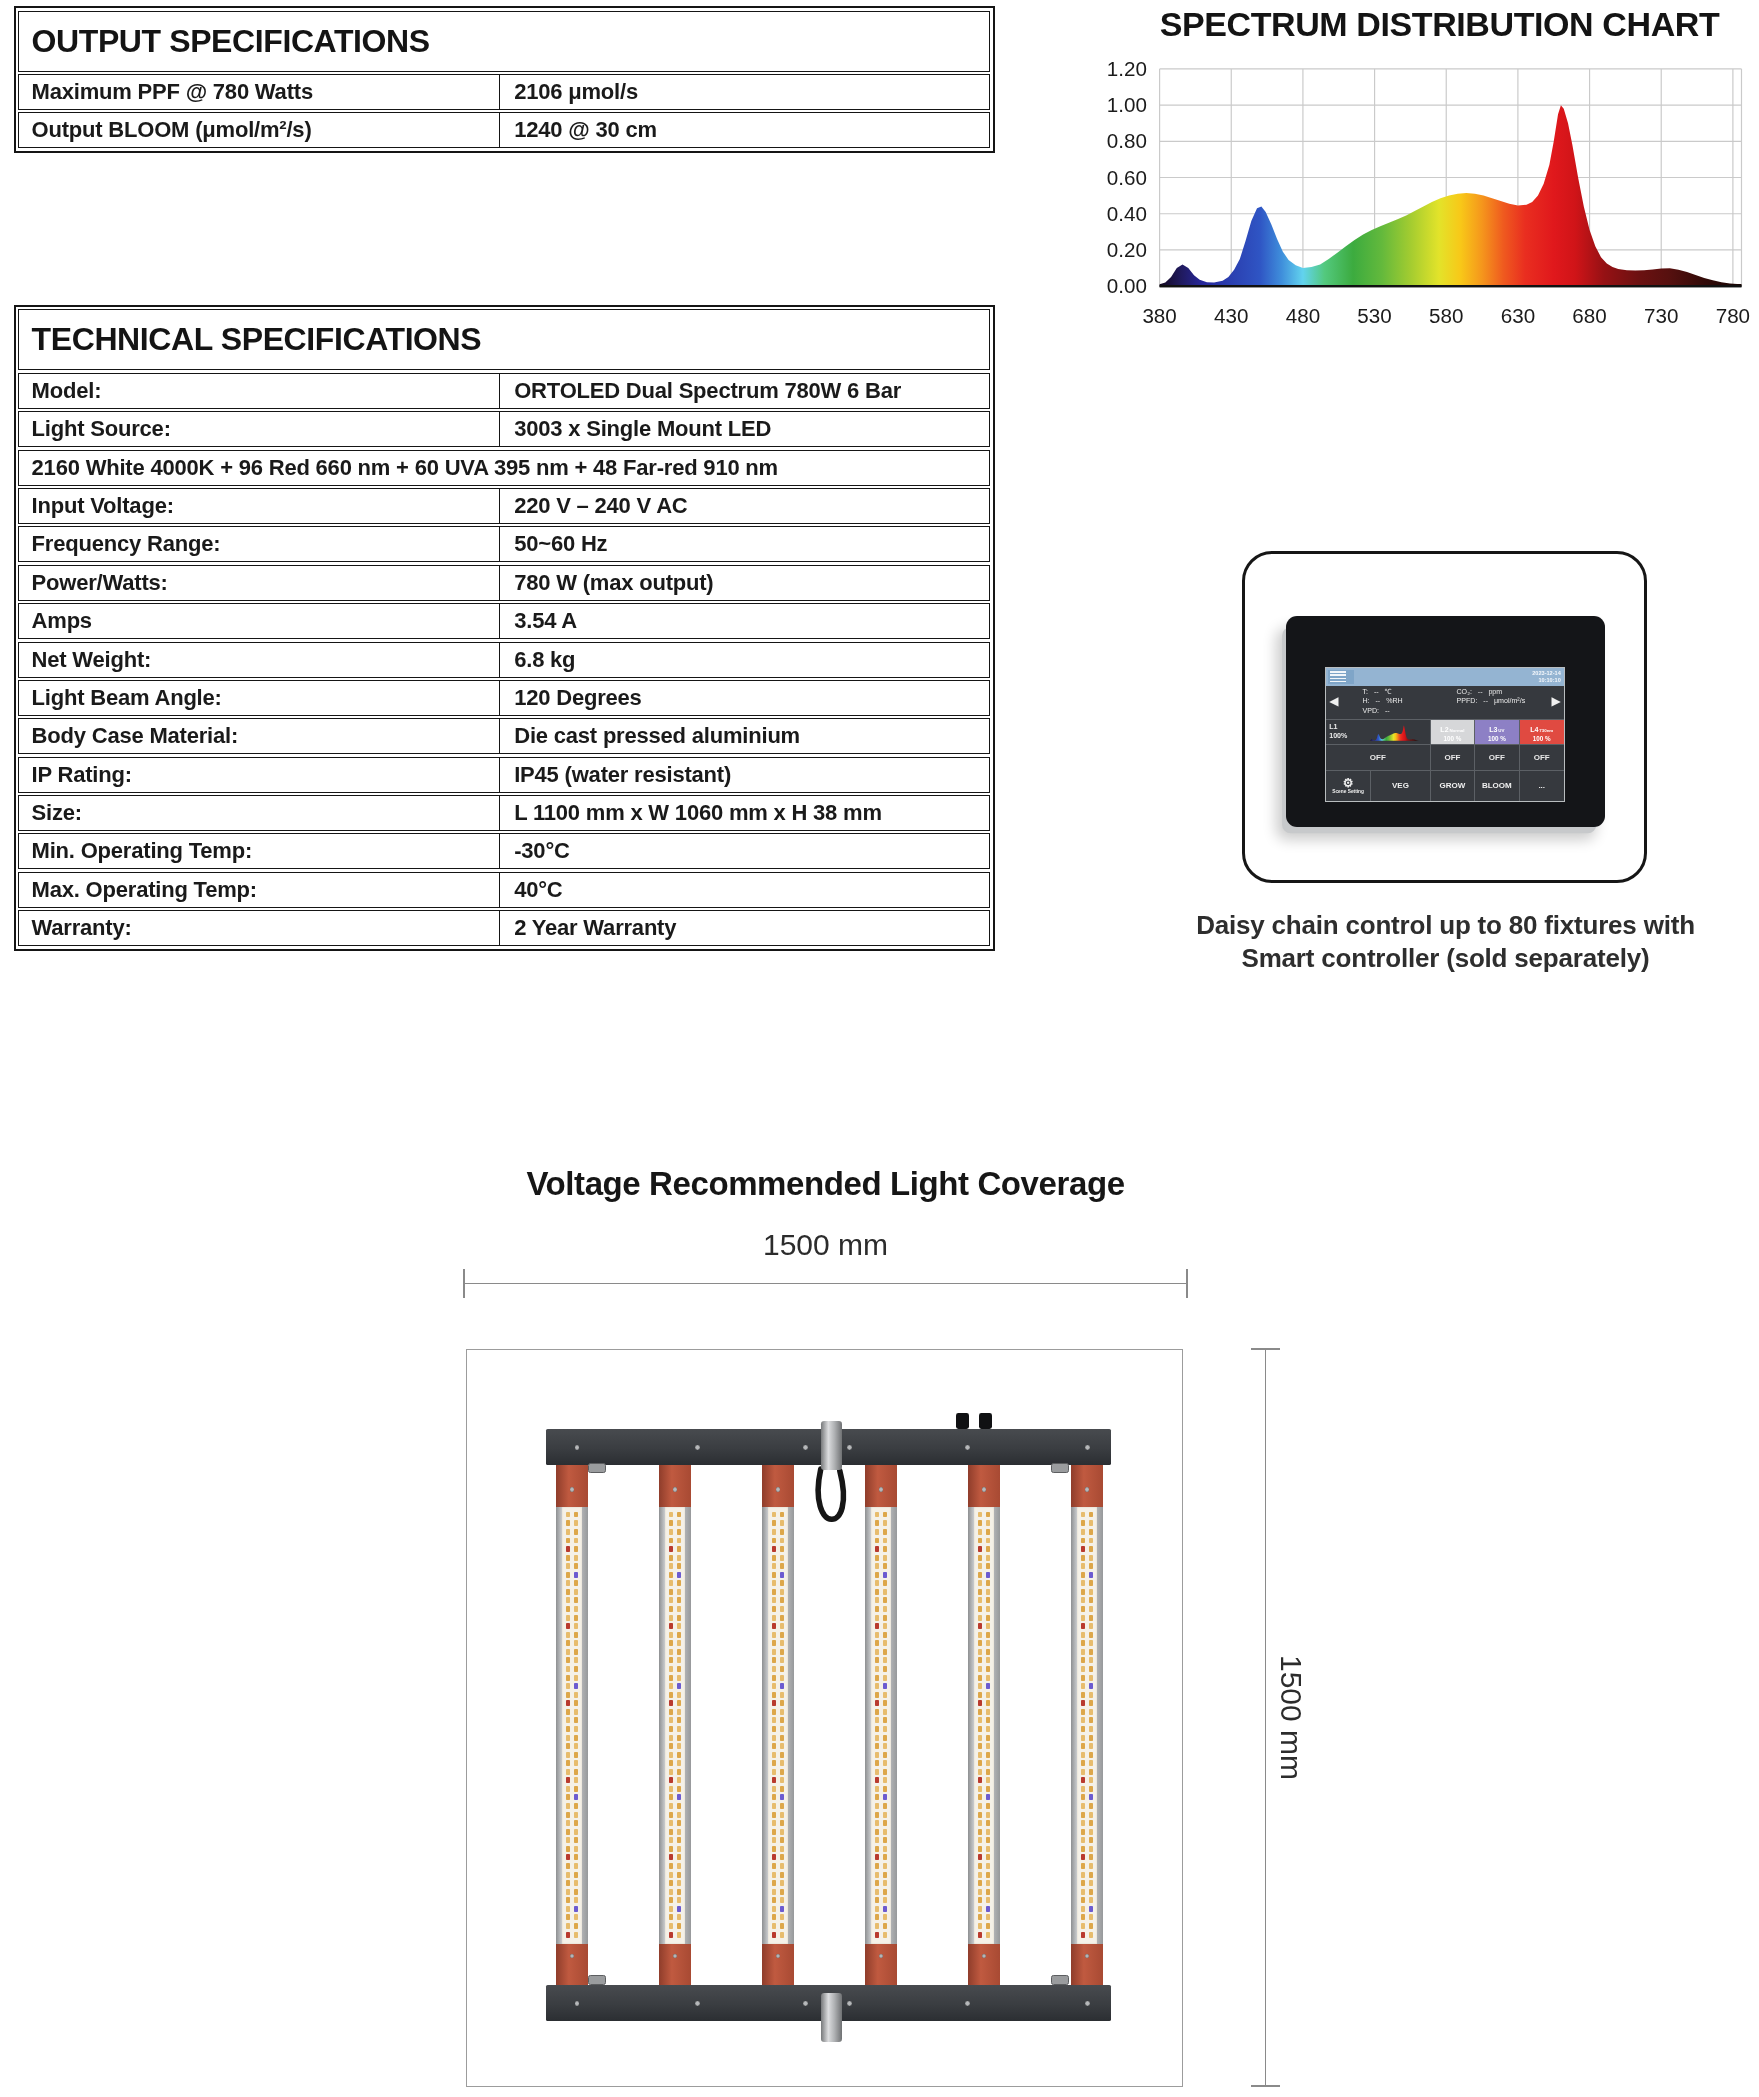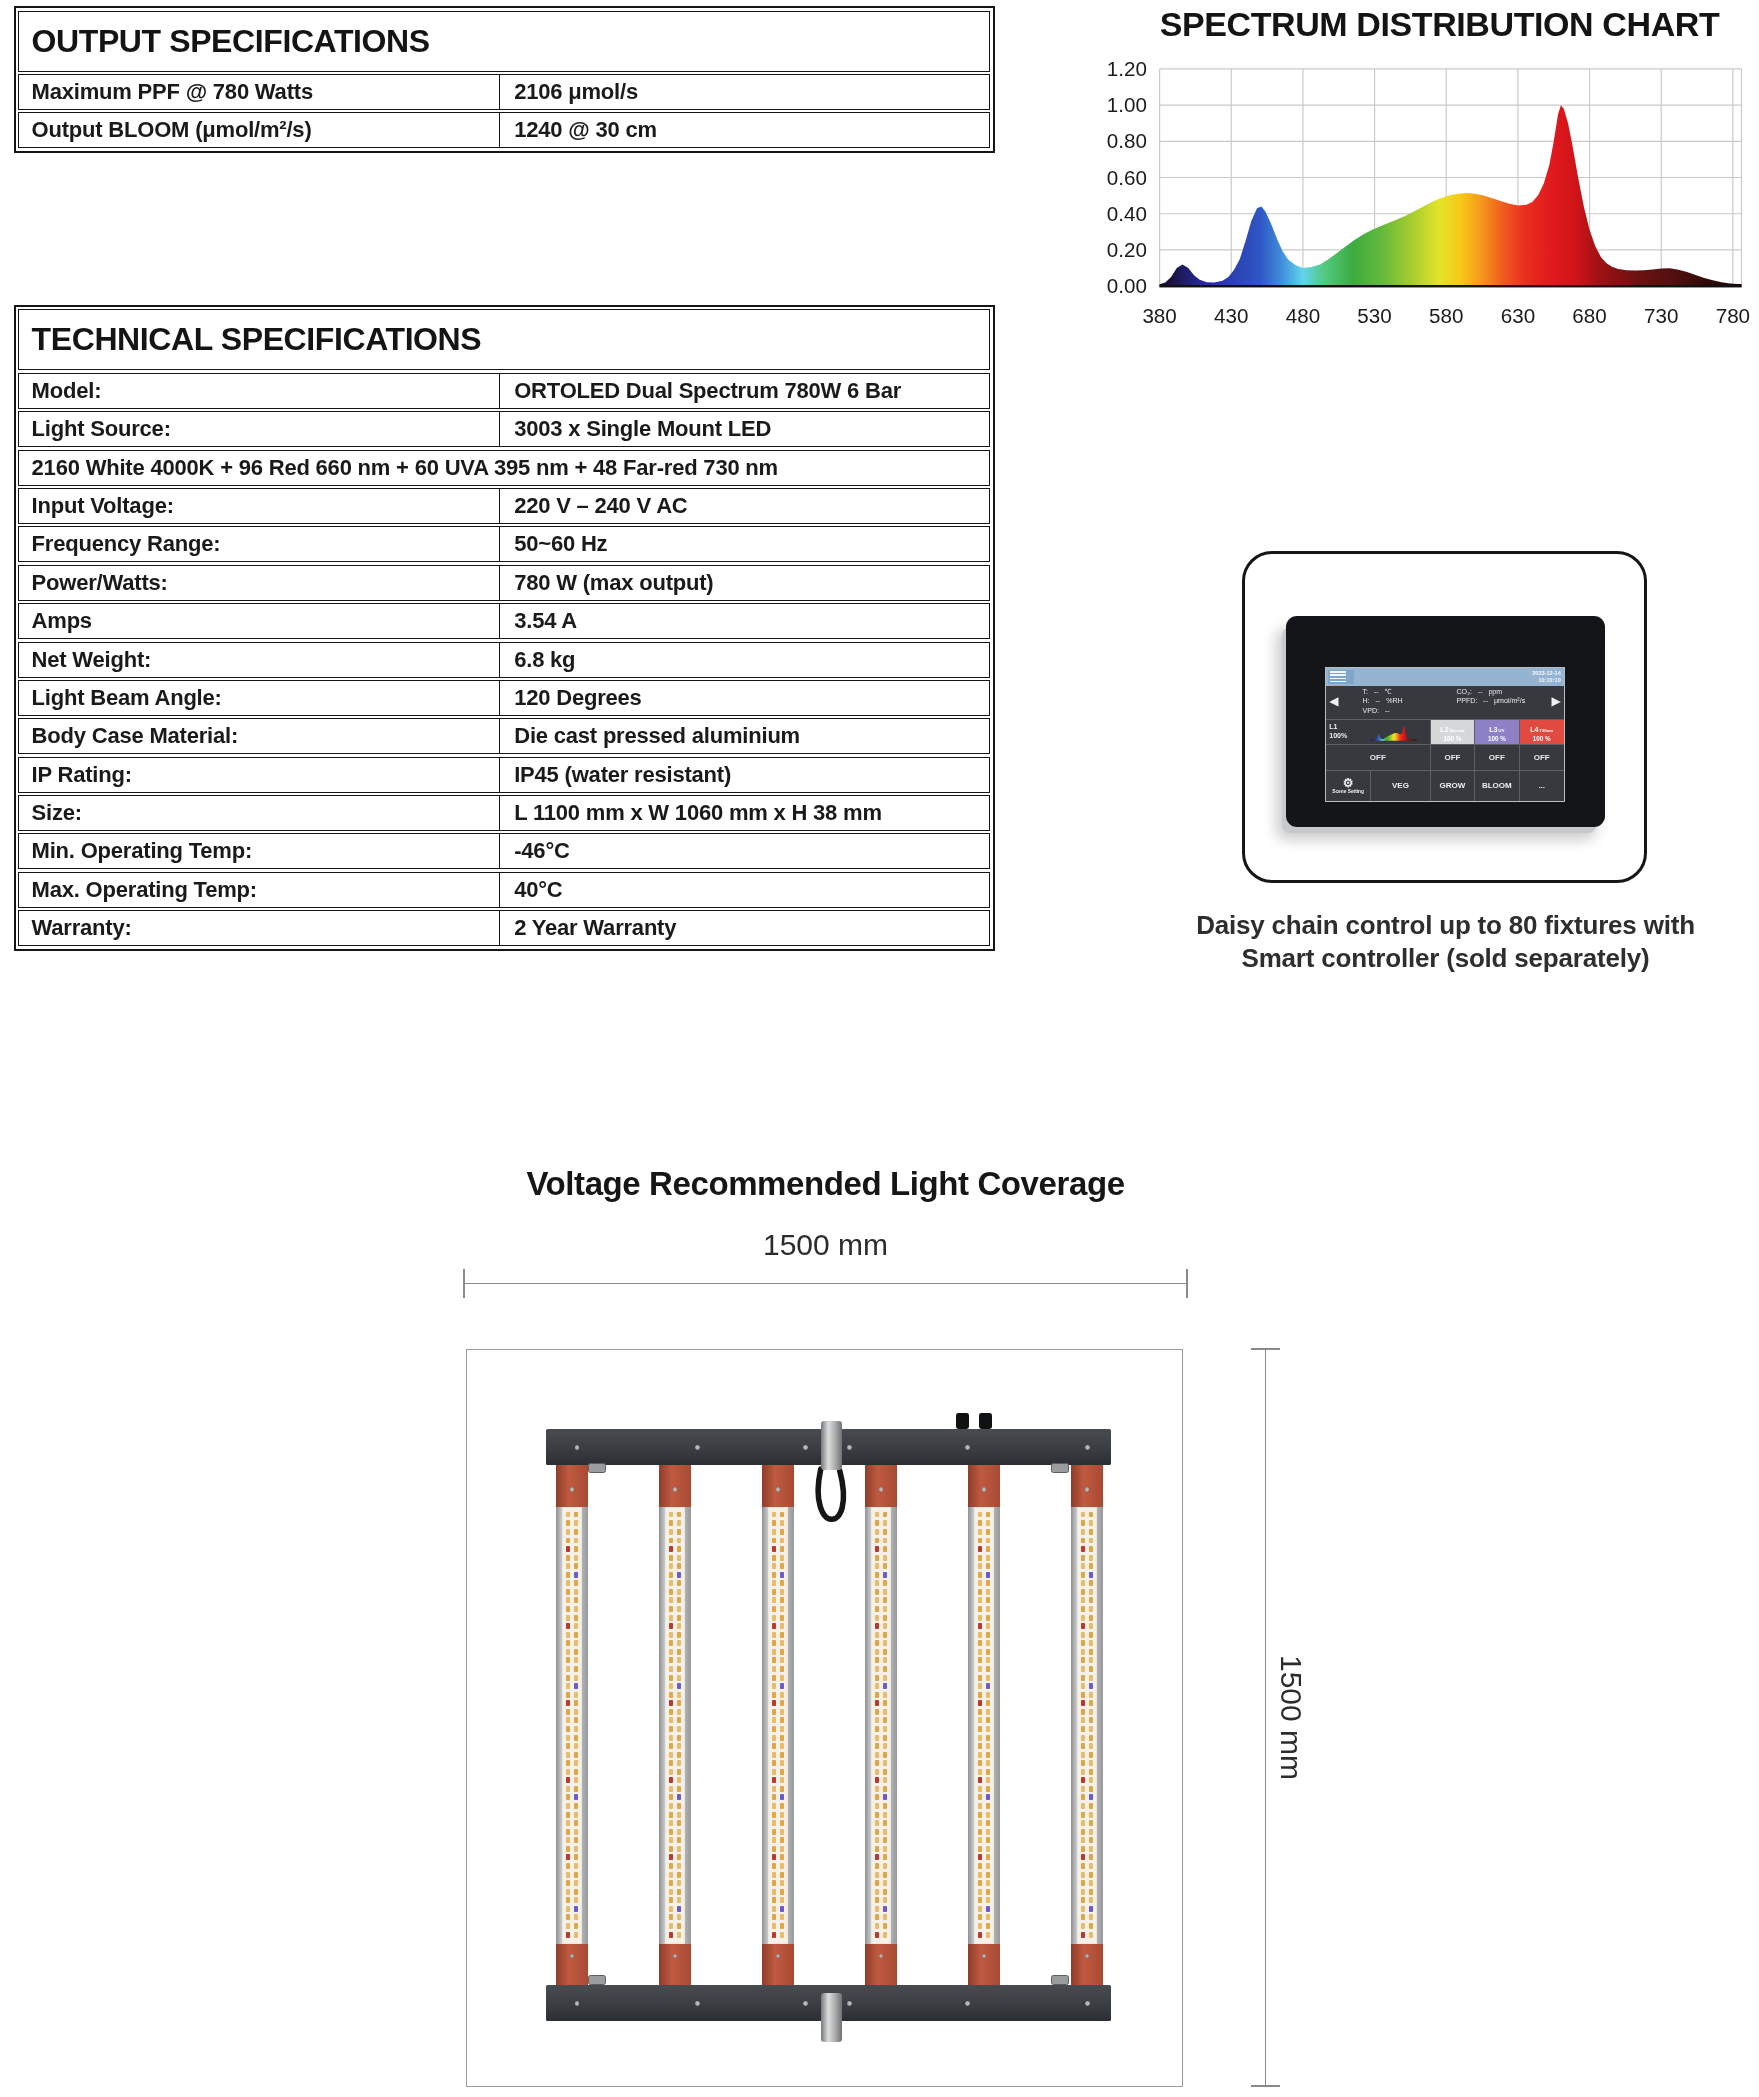--- a/index.html
+++ b/index.html
@@ -209,21 +209,21 @@
     <div class="spec-title">TECHNICAL SPECIFICATIONS</div>
     <div class="spec-row">
       <div class="spec-label">Model:</div>
       <div class="spec-value">ORTOLED Dual Spectrum 780W 6 Bar</div>
     </div>
     <div class="spec-row">
       <div class="spec-label">Light Source:</div>
       <div class="spec-value">3003 x Single Mount LED</div>
     </div>
     <div class="spec-row">
-      <div class="spec-full">2160 White 4000K + 96 Red 660 nm + 60 UVA 395 nm + 48 Far-red 730 nm</div>
+      <div class="spec-full">2160 White 4000K + 96 Red 660 nm + 60 UVA 395 nm + 48 Far-red 910 nm</div>
     </div>
     <div class="spec-row">
       <div class="spec-label">Input Voltage:</div>
       <div class="spec-value">220 V – 240 V AC</div>
     </div>
     <div class="spec-row">
       <div class="spec-label">Frequency Range:</div>
       <div class="spec-value">50~60 Hz</div>
     </div>
     <div class="spec-row">
@@ -249,21 +249,21 @@
     <div class="spec-row">
       <div class="spec-label">IP Rating:</div>
       <div class="spec-value">IP45 (water resistant)</div>
     </div>
     <div class="spec-row">
       <div class="spec-label">Size:</div>
       <div class="spec-value">L 1100 mm x W 1060 mm x H 38 mm</div>
     </div>
     <div class="spec-row">
       <div class="spec-label">Min. Operating Temp:</div>
-      <div class="spec-value">-46°C</div>
+      <div class="spec-value">-30°C</div>
     </div>
     <div class="spec-row">
       <div class="spec-label">Max. Operating Temp:</div>
       <div class="spec-value">40°C</div>
     </div>
     <div class="spec-row">
       <div class="spec-label">Warranty:</div>
       <div class="spec-value">2 Year Warranty</div>
     </div>
   </section>

